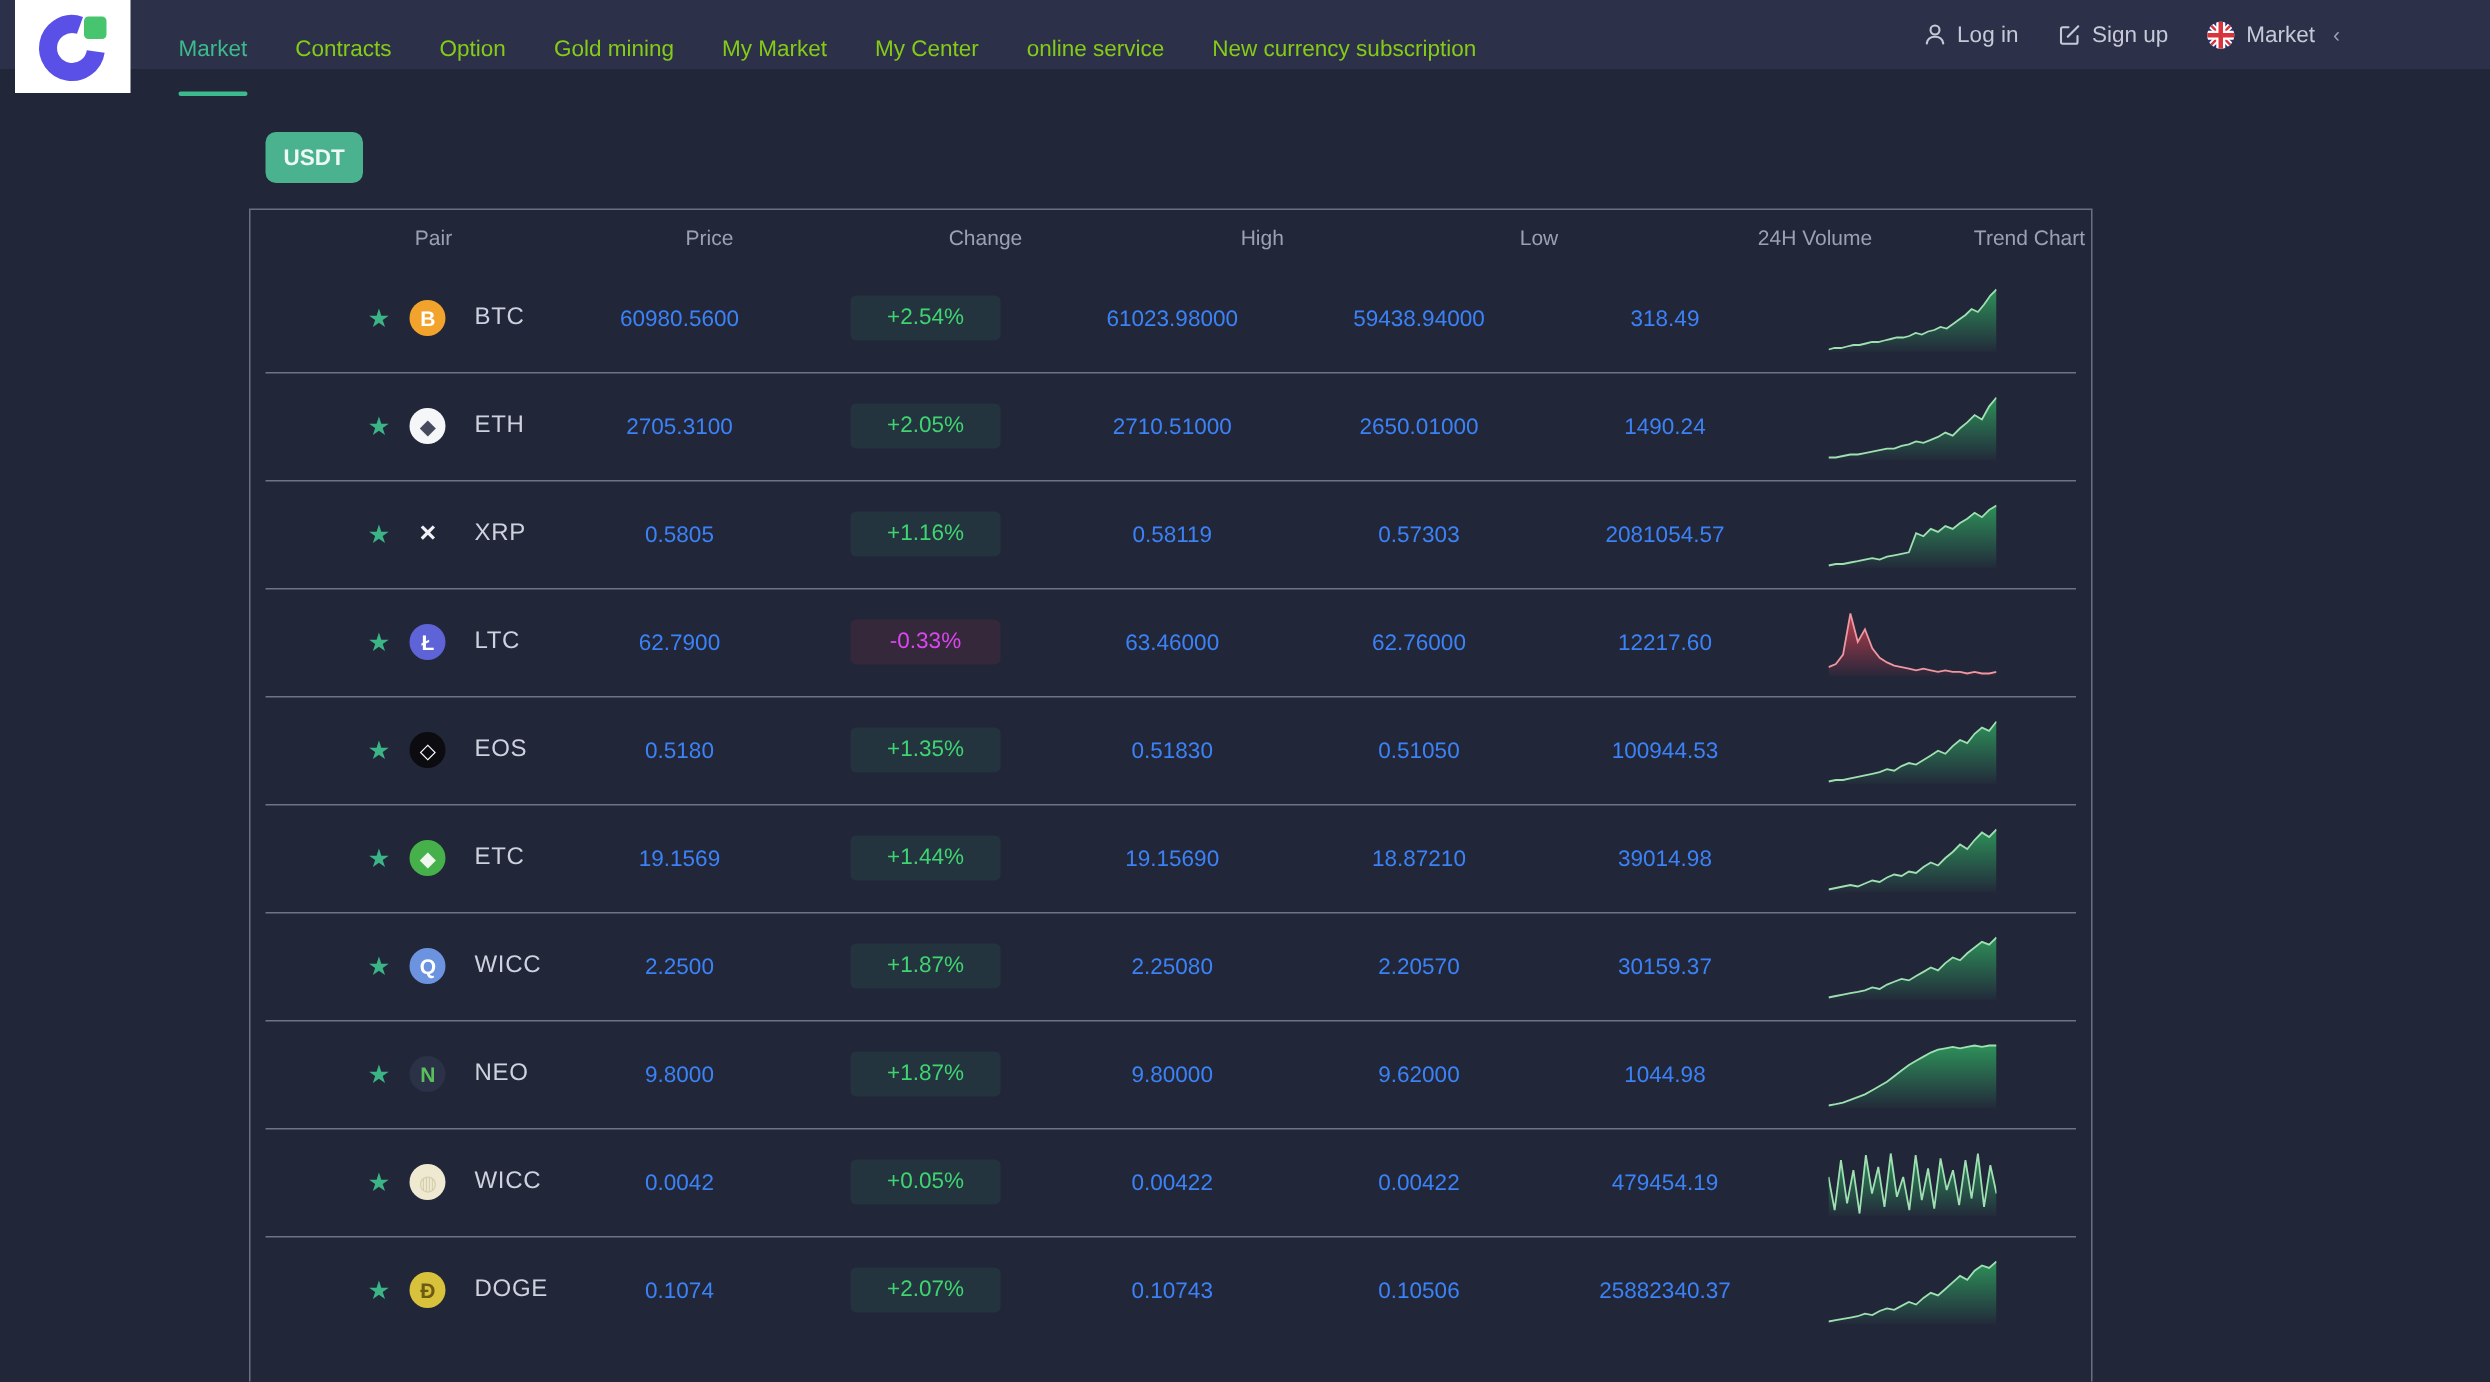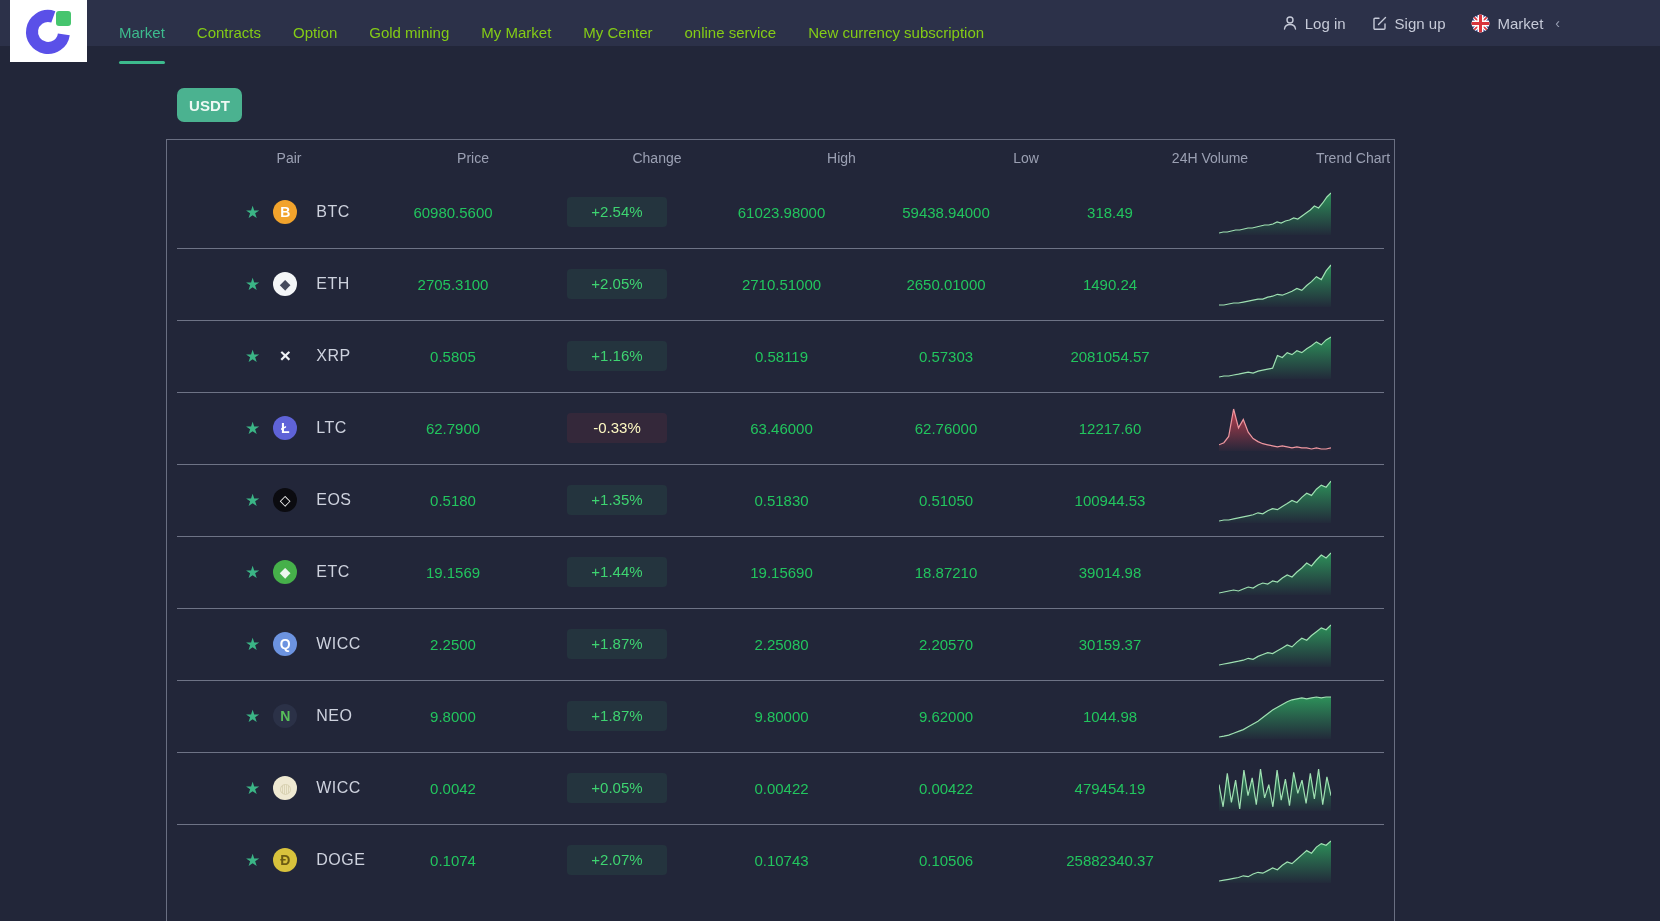--- a/index.html
+++ b/index.html
@@ -77,28 +77,28 @@
   }
   .pair-cell { display:flex; align-items:center; padding-left:78px; }
   .star { font-size:17px; color:#3bb586; margin-right:13px; cursor:pointer; line-height:1; }
   .coin-icon {
     width:24px; height:24px; border-radius:50%;
     display:flex; align-items:center; justify-content:center;
     font-size:14px; font-weight:bold; margin-right:19px; flex:none;
   }
   .coin-icon.flat { border-radius:0; background:transparent !important; font-size:19px; }
   .sym { font-size:16px; color:#ced2de; letter-spacing:0.5px; }
-  .num { text-align:center; font-size:15px; color:#22c55e; }
+  .num { text-align:center; font-size:15px; color:#3b82f6; }
   .change-cell { text-align:center; }
   .badge {
     display:inline-block; width:100px; height:30px; line-height:30px;
     border-radius:4px; font-size:15px;
   }
   .badge.up   { color:#3ed471; background:rgba(62,212,130,0.08); }
-  .badge.down { color:#fef9c3; background:rgba(245,65,78,0.09); }
+  .badge.down { color:#d946ef; background:rgba(245,65,78,0.09); }
   .spark-cell { display:flex; align-items:center; }
   .spark-cell svg { margin-left:27px; display:block; }
 </style>
 </head>
 <body>
 
 <div class="navbar">
   <div class="logo-box">
     <svg width="58" height="52" viewBox="0 0 58 52">
       <circle cx="28" cy="27" r="16" fill="none" stroke="#5a50e8" stroke-width="12" stroke-dasharray="78 23" stroke-dashoffset="-12" transform="rotate(-35 28 27)"></circle>

